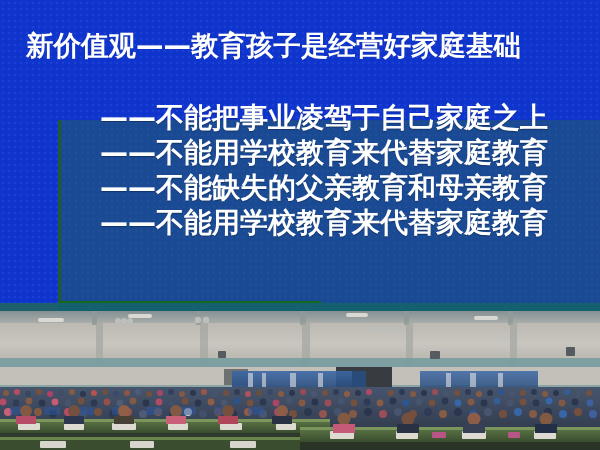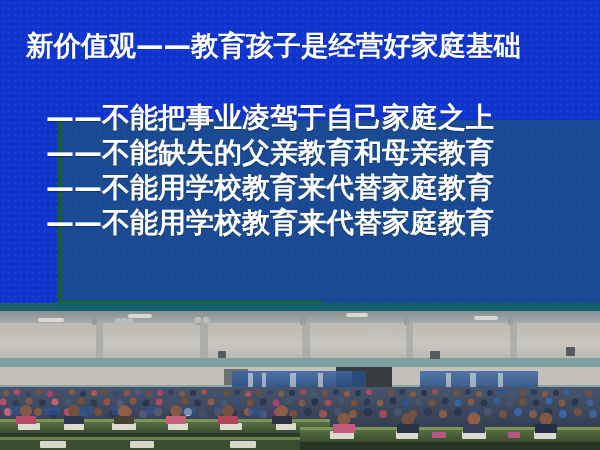--- a/index.html
+++ b/index.html
@@ -75,21 +75,21 @@
     height: 18px;
     background: #1f5b2b;
   }
 
   
   #body-lines {
     position: absolute;
     left: 46px;
     top: 100px;
     width: 502px;
-    text-align: left;
+    text-align: right;
     color: #ffffff;
     font-size: 28px;
     font-weight: bold;
     line-height: 35px;
     white-space: nowrap;
   }
   #body-lines .line {
     display: block;
     text-shadow: 0 1px 1px rgba(0,0,0,0.30);
   }
@@ -132,22 +132,22 @@
   <div id="bg-texture"></div>
 
   <div id="title">新价值观——教育孩子是经营好家庭基础</div>
 
   <div id="content-panel"></div>
   <div id="panel-bottom-rule"></div>
   <div id="panel-left-tick"></div>
 
   <div id="body-lines">
     <span class="line">——不能把事业凌驾于自己家庭之上</span>
+    <span class="line">——不能用学校教育来代替家庭教育</span>
     <span class="line">——不能缺失的父亲教育和母亲教育</span>
-    <span class="line">——不能用学校教育来代替家庭教育</span>
     <span class="line">——不能用学校教育来代替家庭教育</span>
   </div>
 
   <div id="teal-strip"></div>
   <div id="teal-strip-left"></div>
 
   <div id="photo">
     <svg width="600" height="139" viewBox="0 0 600 139" xmlns="http://www.w3.org/2000/svg" aria-hidden="true">
       <defs>
         <linearGradient id="wallGrad" x1="0" y1="0" x2="0" y2="1">

